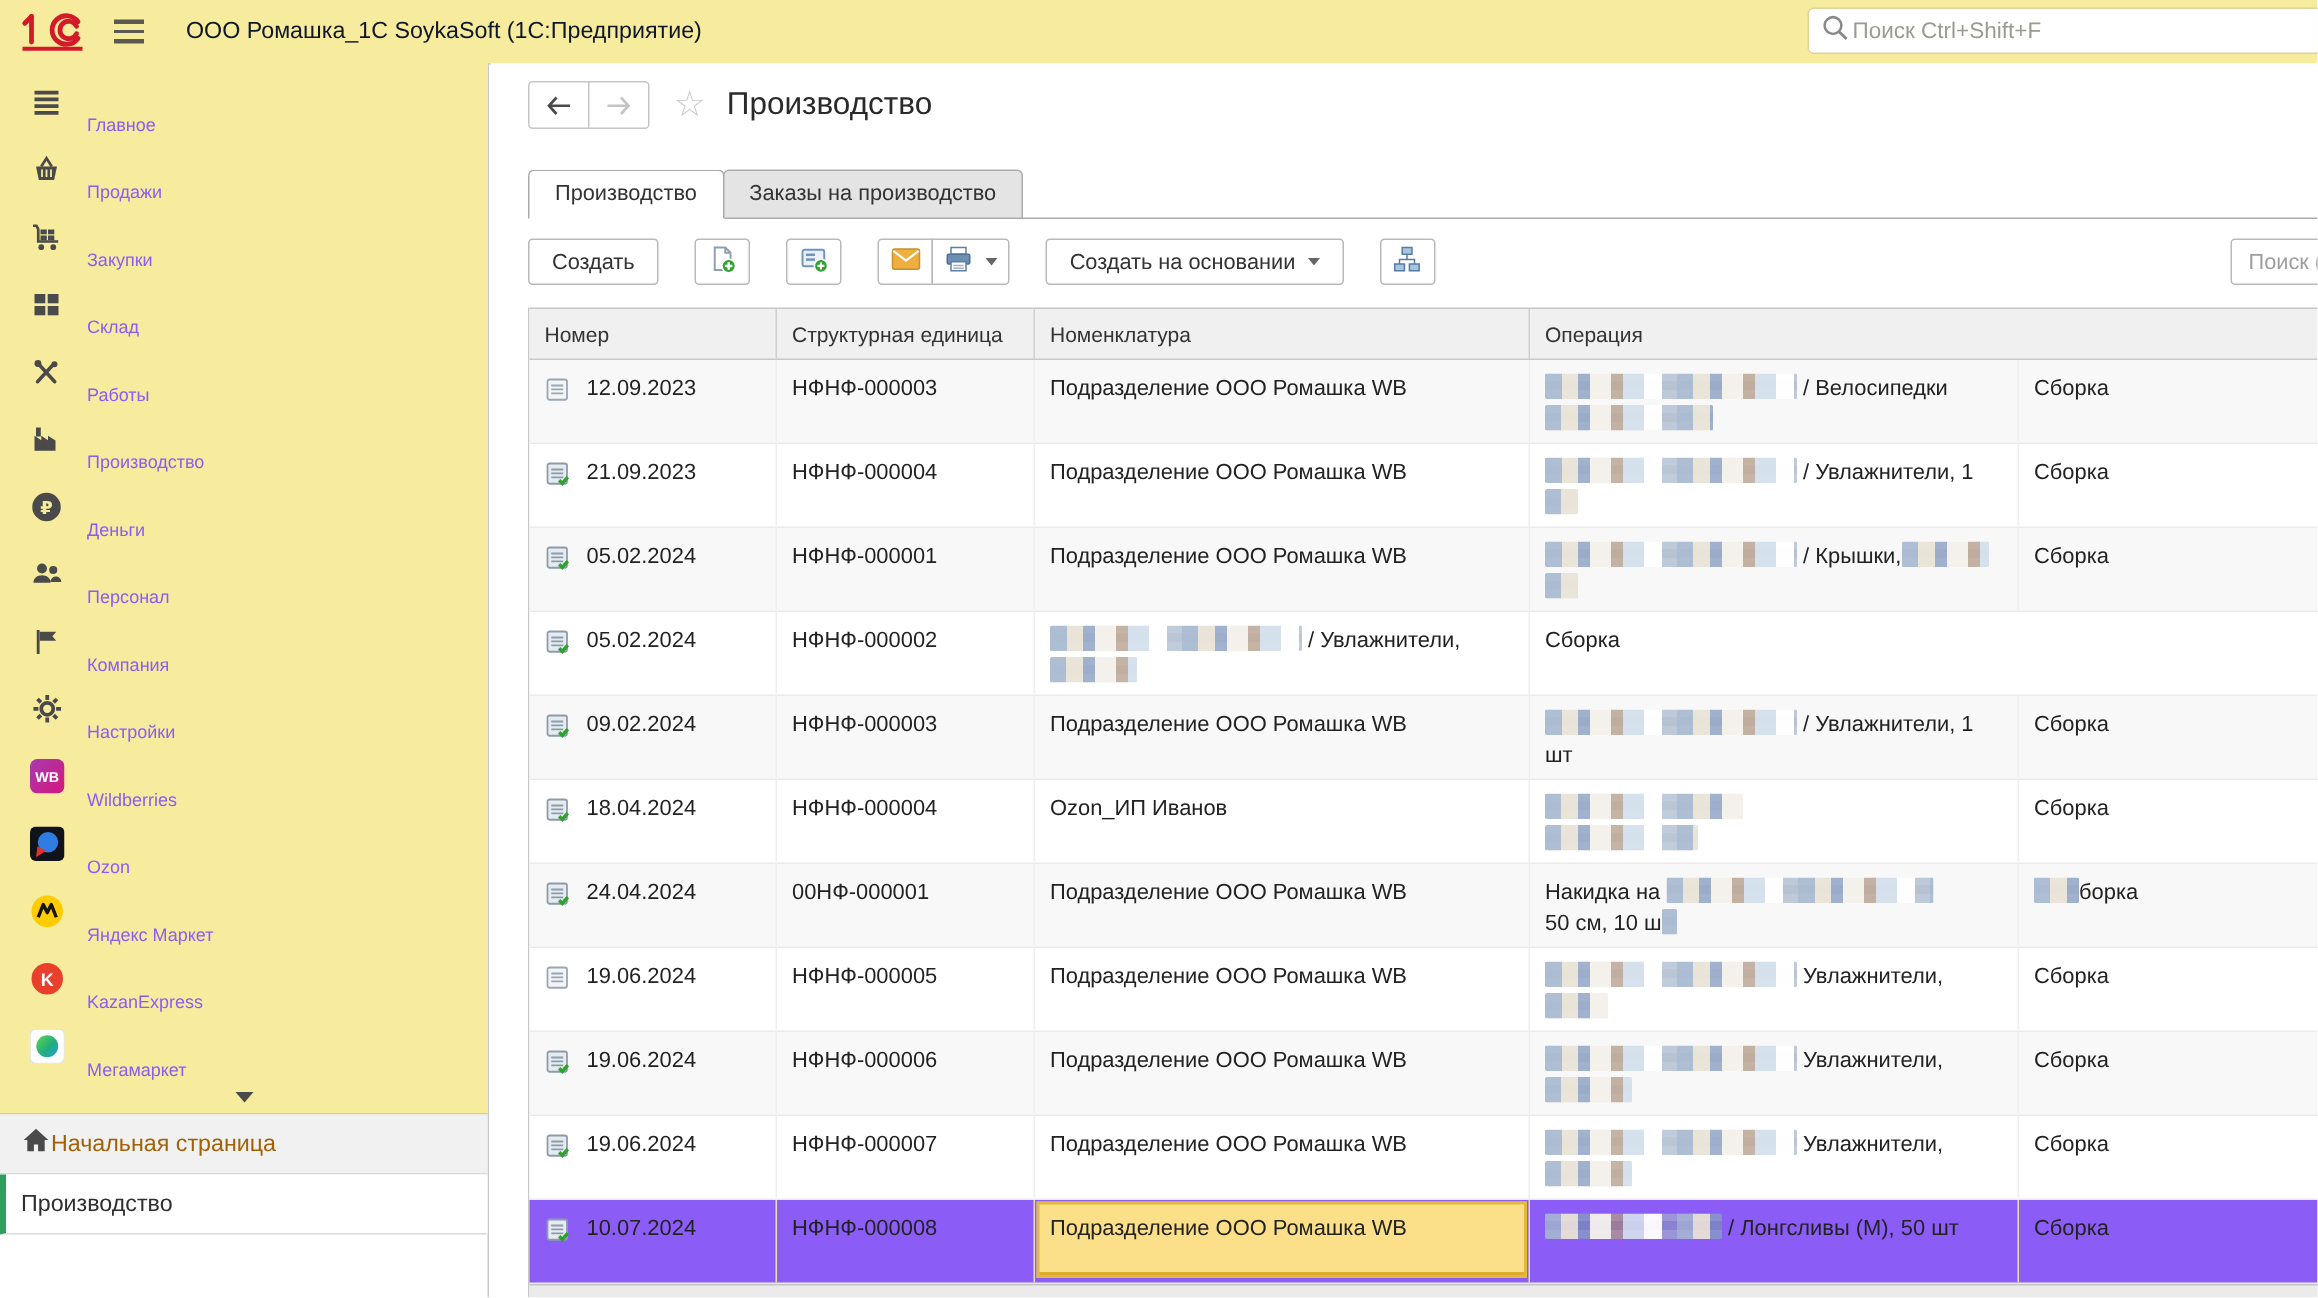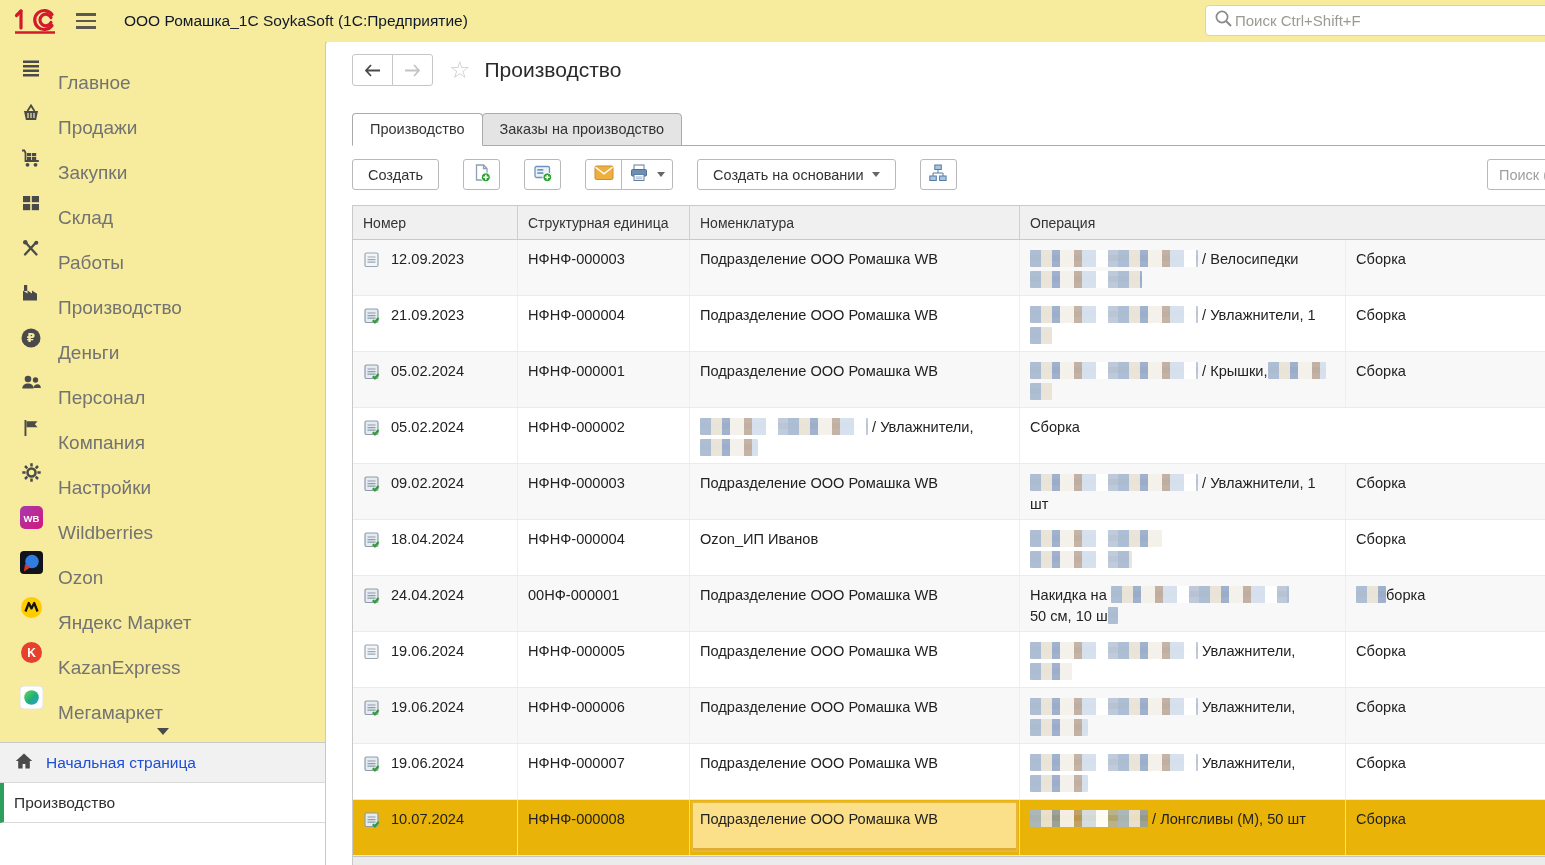--- a/index.html
+++ b/index.html
@@ -29,31 +29,31 @@
   }
   .top-search input::placeholder{color:#9b9b93;}
   
   .sidebar{
     position:absolute;left:0;top:42px;width:326px;height:823px;
     background:#fff;border-right:1px solid #C9C9C9;box-sizing:border-box;
   }
   .side-nav{background:#F7EC9D;padding-top:3px;}
   .side-item{height:45px;display:flex;align-items:center;padding-left:18px;cursor:pointer;}
   .side-item .s-icn{width:26px;display:flex;justify-content:center;align-items:center;}
-  .side-item .s-lbl{margin-left:14px;font-size:19px;color:#737373;margin-top:31px;}
+  .side-item .s-lbl{margin-left:14px;font-size:12px;color:#8b5cf6;margin-top:31px;}
   .side-collapse{
     height:22px;background:#F7EC9D;border-bottom:1px solid #C9C9C9;
     display:flex;align-items:center;justify-content:center;cursor:pointer;
   }
   .caret-down{width:0;height:0;border-left:6px solid transparent;border-right:6px solid transparent;border-top:7px solid #4a4a4a;}
   .side-home{
     height:39px;background:#F1F1F1;border-bottom:1px solid #D9D9D9;
     display:flex;align-items:center;padding-left:14px;cursor:pointer;
   }
-  .side-home .s-lbl{margin-left:12px;font-size:15.5px;color:#1d4ed8;}
+  .side-home .s-lbl{font-size:15.5px;color:#a16207;}
   .side-opentab{
     height:39px;background:#fff;border-bottom:1px solid #D9D9D9;border-left:4px solid #2E9E5B;
     display:flex;align-items:center;padding-left:10px;font-size:15.5px;color:#2f2f2f;cursor:pointer;
   }
   
   .main{position:absolute;left:327px;top:42px;width:1218px;height:823px;background:#fff;}
   .content{padding-left:25px;}
   .nav-row{margin-top:12px;display:flex;align-items:center;}
   .nav-btns{display:flex;}
   .nav-btn{
@@ -96,21 +96,21 @@
   .tr{display:grid;grid-template-columns:165px 172px 330px 326px 199px;}
   .thead{background:#F0F0F0;border-top:1px solid #C9C9C9;border-bottom:1px solid #C9C9C9;height:35px;box-sizing:border-box;}
   .th{
     font-size:14px;color:#333;display:flex;align-items:center;
     padding-left:10px;border-right:1px solid #CFCFCF;box-sizing:border-box;cursor:pointer;
   }
   .th:last-child{border-right:none;}
   .th.sorted{justify-content:space-between;padding-right:10px;}
   .row{height:56px;box-sizing:border-box;border-bottom:1px solid #EBEBEB;background:#fff;cursor:pointer;}
   .row.alt{background:#F8F8F8;}
-  .row.selected{background:#eab308;}
+  .row.selected{background:#8b5cf6;}
   .td{
     padding:9px 8px 0 10px;font-size:14.6px;color:#222;border-right:1px solid #EFEFEF;
     box-sizing:border-box;line-height:21px;overflow:hidden;position:relative;
   }
   .row.selected .td{border-right-color:#EADFA8;}
   .td:last-child{border-right:none;}
   .td.c-date{display:flex;align-items:flex-start;padding-top:9px;gap:9px;}
   .td.c-date .dicon{margin-top:2px;flex:0 0 auto;}
   .td .line{display:block;white-space:nowrap;}
   .active-cell{

